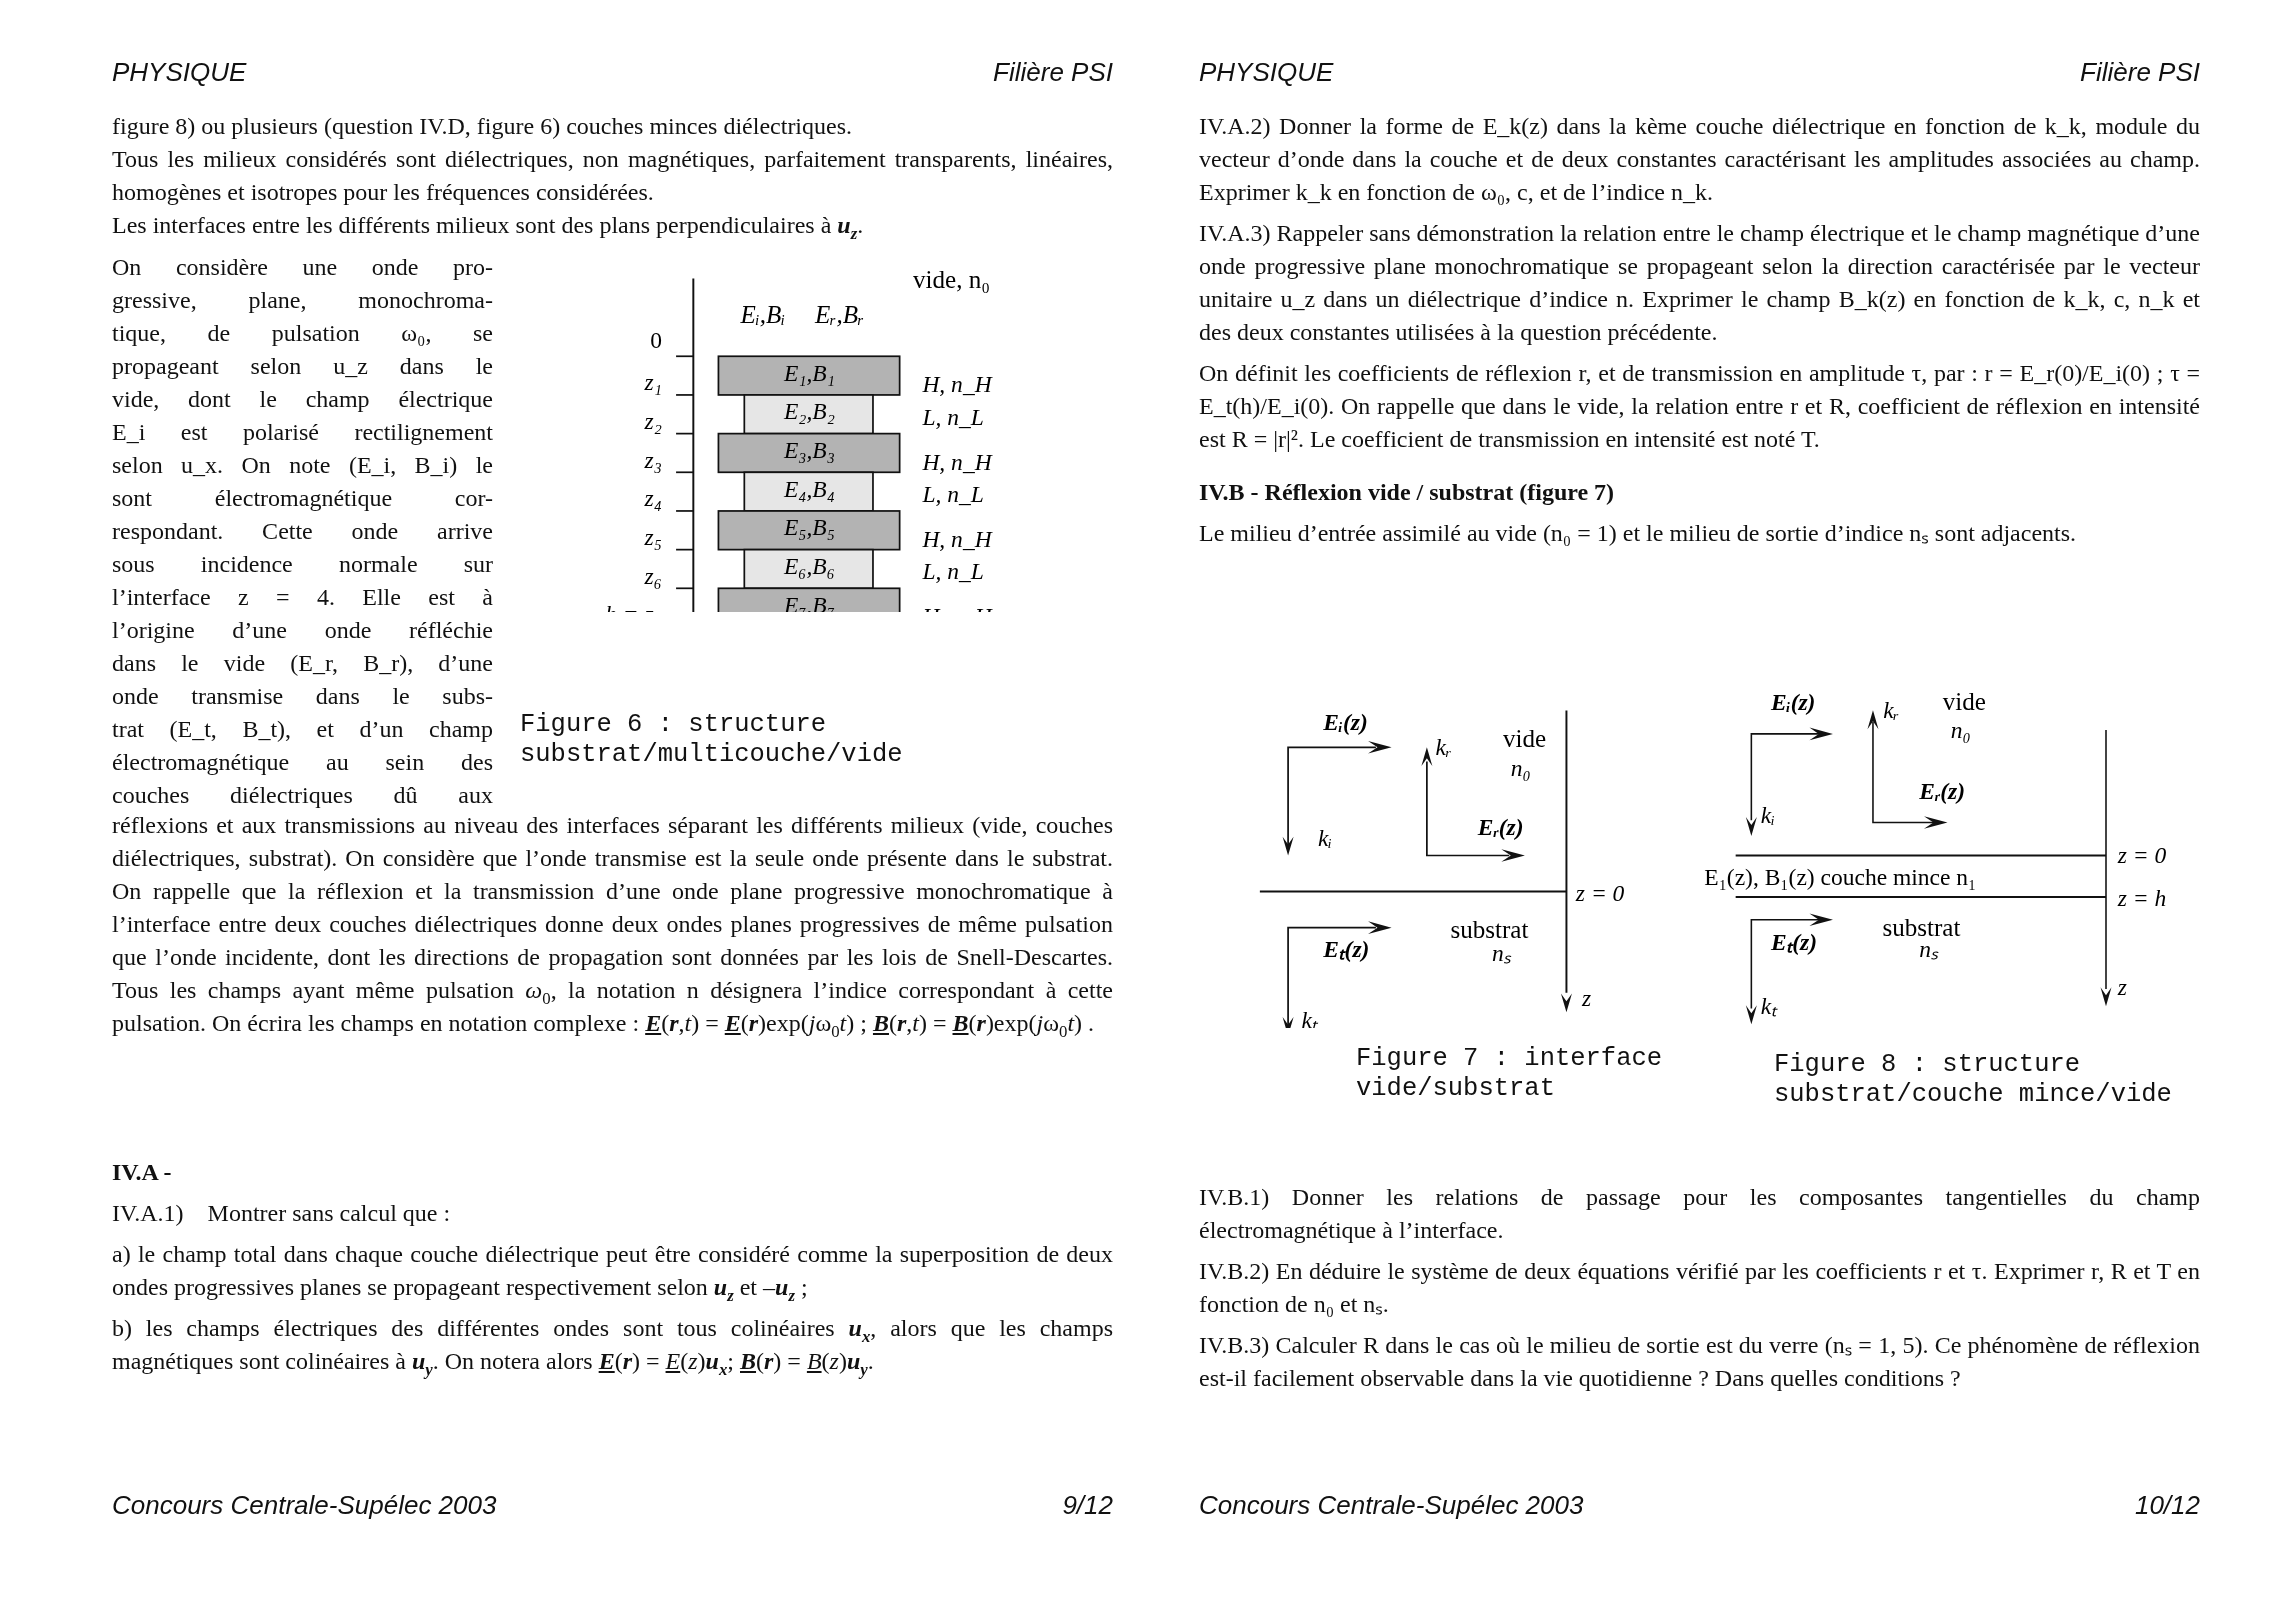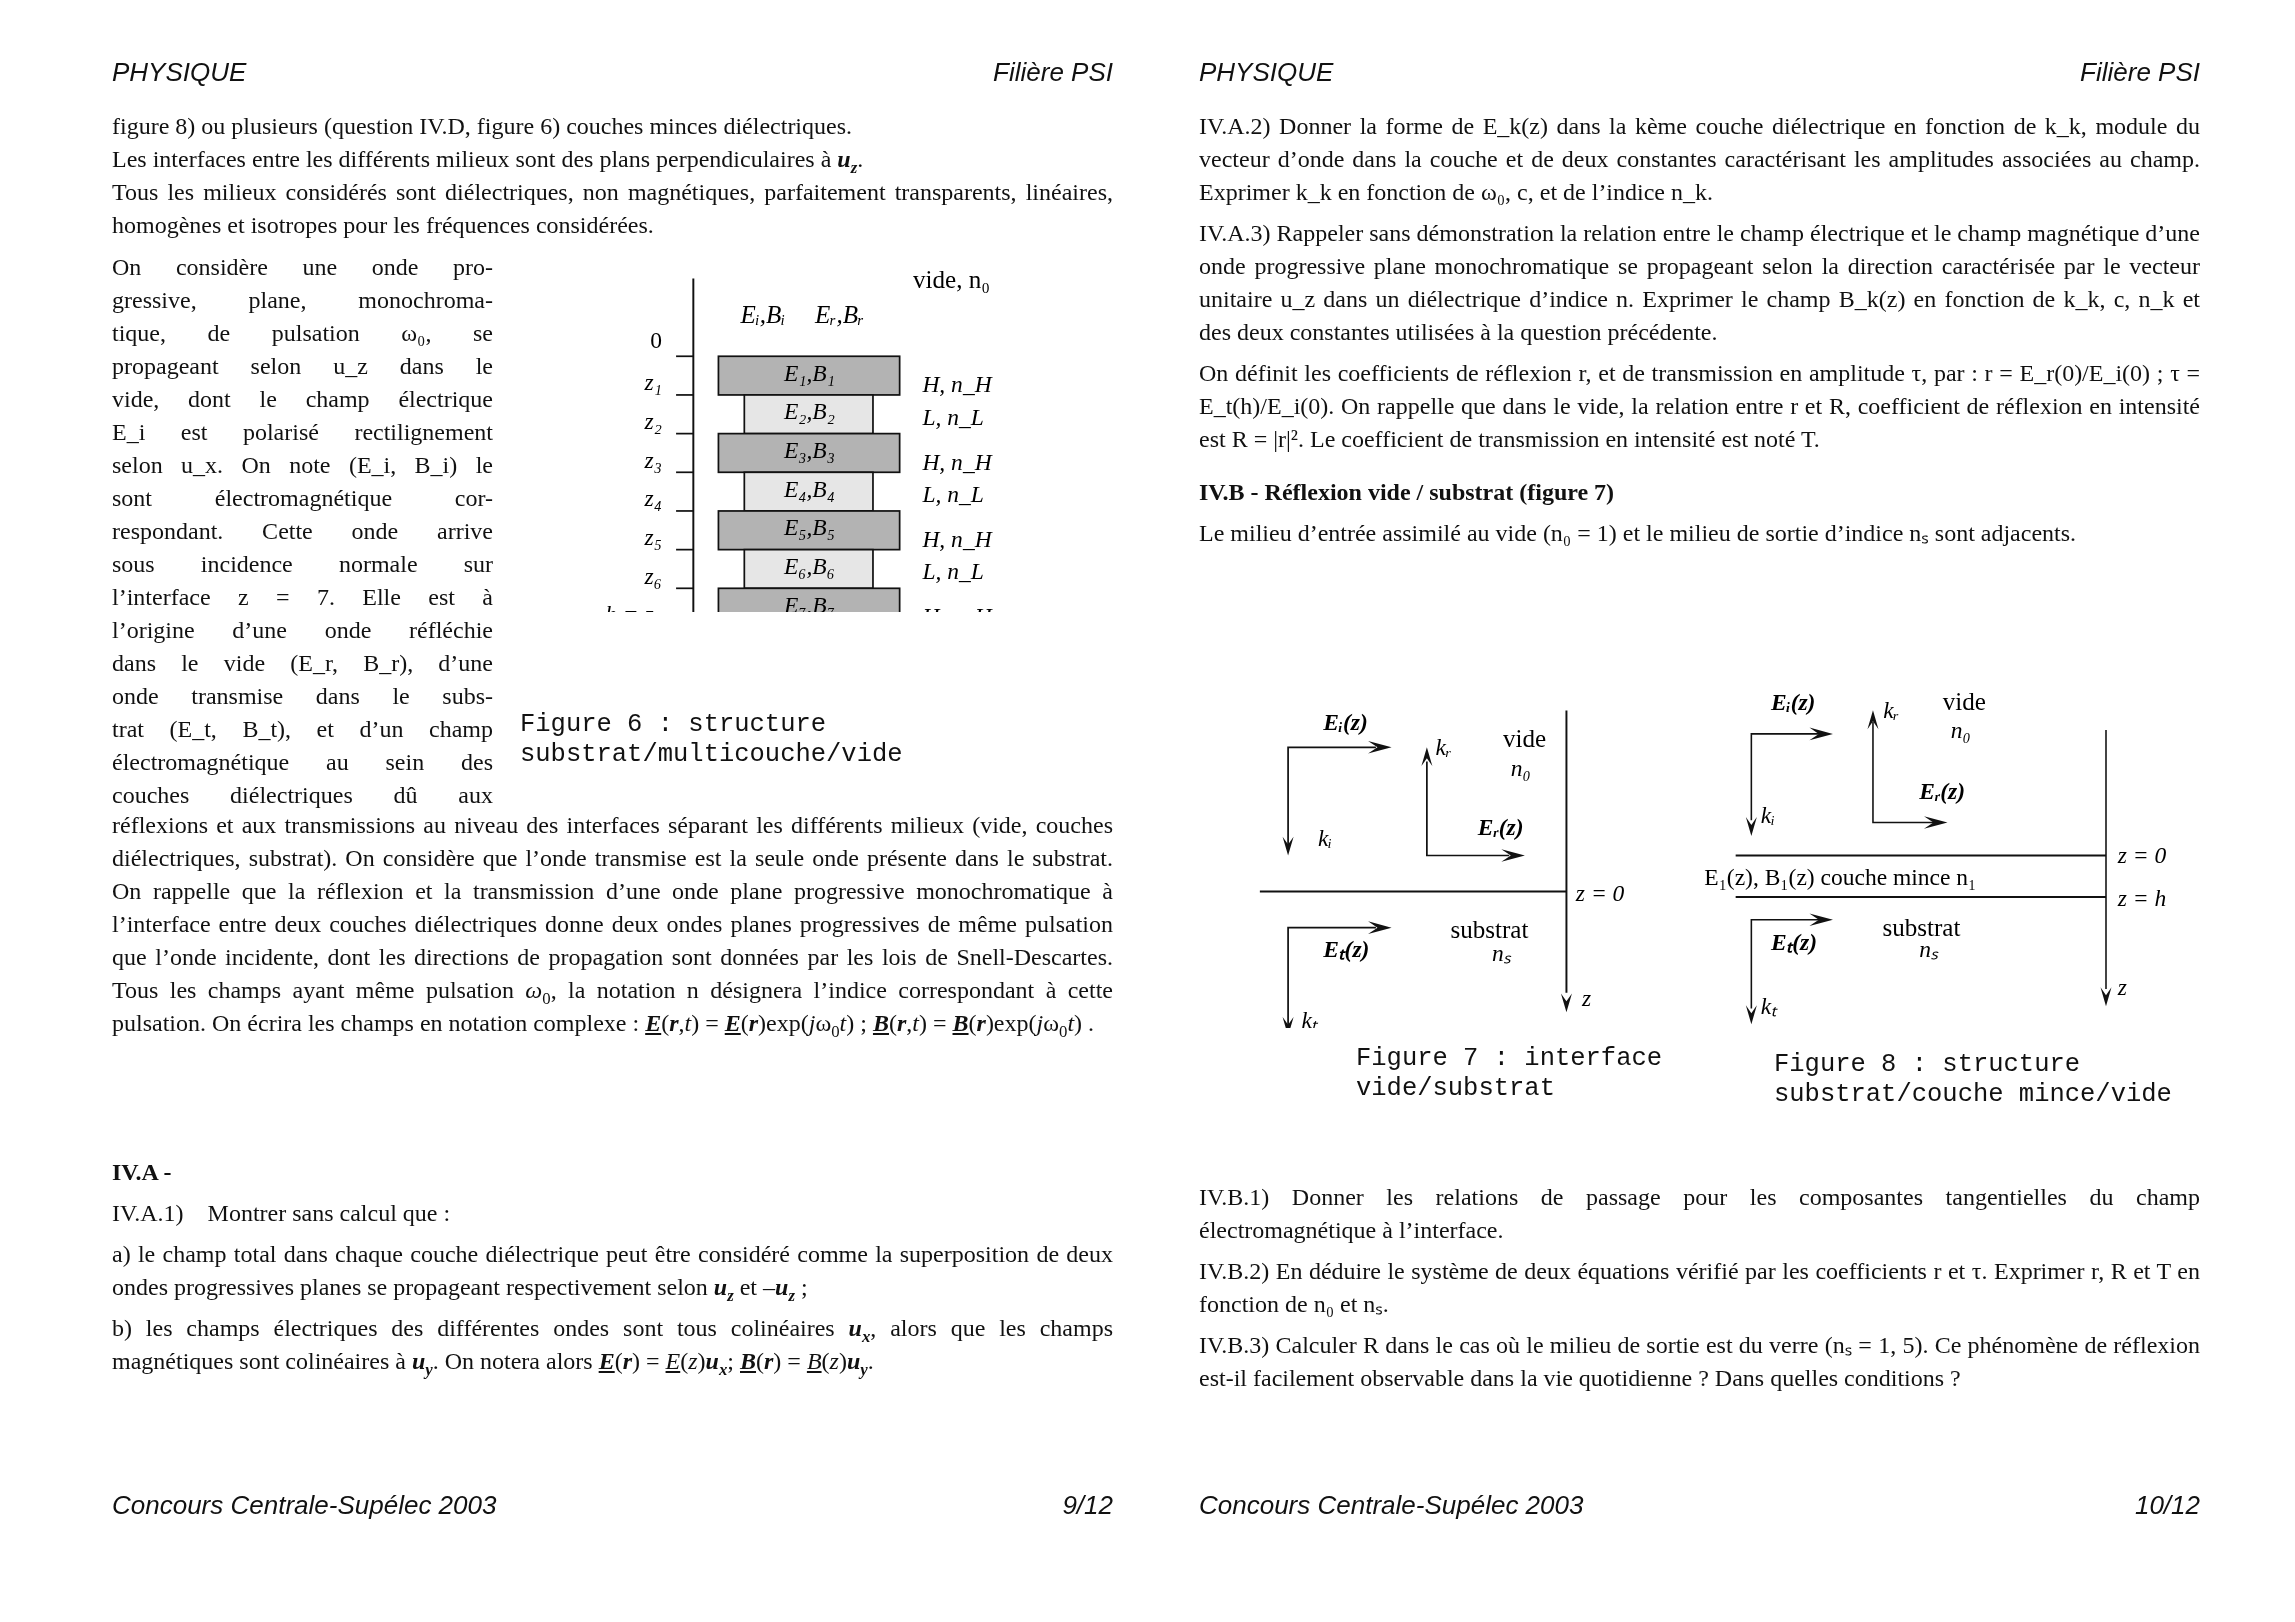--- a/index.html
+++ b/index.html
@@ -26,36 +26,36 @@
 </style>
 </head>
 <body>
 
 <div class="page" id="page-left">
   <div class="sans-it hdr-l">PHYSIQUE</div>
   <div class="sans-it hdr-r">Filière PSI</div>
 
   <div class="txt" style="left:0; top:110px; width:1001px;">
     <p>figure 8) ou plusieurs (question IV.D, figure 6) couches minces diélectriques.</p>
+    <p>Tous les milieux considérés sont diélectriques, non magnétiques, parfaitement transparents, linéaires, homogènes et isotropes pour les fréquences considérées.</p>
     <p><span>Les interfaces entre les différents milieux sont des plans perpendiculaires à</span> <b class="v">u<sub>z</sub></b>.</p>
-    <p>Tous les milieux considérés sont diélectriques, non magnétiques, parfaitement transparents, linéaires, homogènes et isotropes pour les fréquences considérées.</p>
   </div>
 
   <div class="txt" id="narrow" style="left:0; top:251px; width:381px; text-align:justify; text-align-last:justify;">
       <div>On considère une onde pro-</div>
       <div>gressive, plane, monochroma-</div>
       <div>tique, de pulsation ω₀, se</div>
       <div>propageant selon u_z dans le</div>
       <div>vide, dont le champ électrique</div>
       <div>E_i est polarisé rectilignement</div>
       <div>selon u_x. On note (E_i, B_i) le</div>
       <div>sont électromagnétique cor-</div>
       <div>respondant. Cette onde arrive</div>
       <div>sous incidence normale sur</div>
-      <div>l’interface z = 7. Elle est à</div>
+      <div>l’interface z = 4. Elle est à</div>
       <div>l’origine d’une onde réfléchie</div>
       <div>dans le vide (E_r, B_r), d’une</div>
       <div>onde transmise dans le subs-</div>
       <div>trat (E_t, B_t), et d’un champ</div>
       <div>électromagnétique au sein des</div>
       <div style="text-align-last: justify;">couches diélectriques dû aux</div>
     </div>
 
   <svg class="fig" id="fig6" style="left:393px; top:259px;" width="612" height="353" viewBox="0 0 780 450">
       <line x1="240" y1="25" x2="240" y2="540" stroke="#111" stroke-width="2.5"></line>

